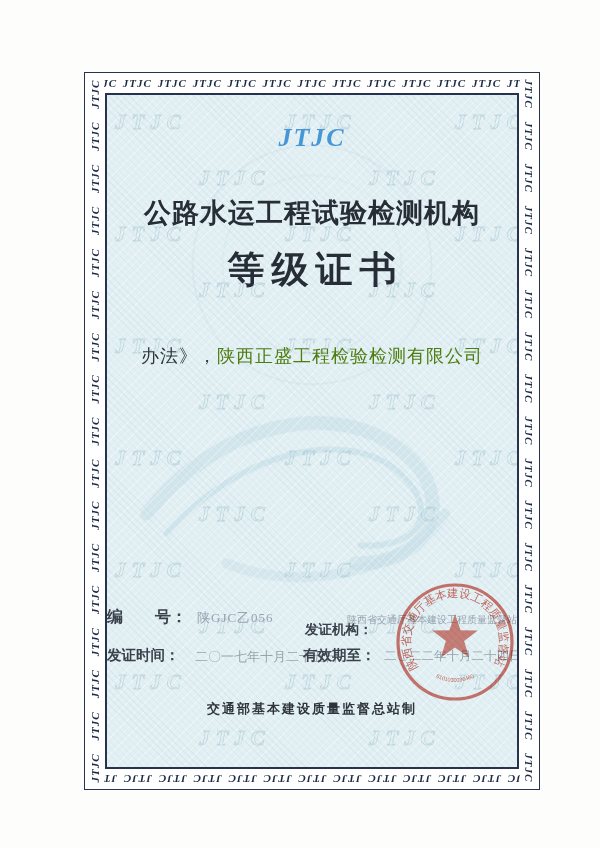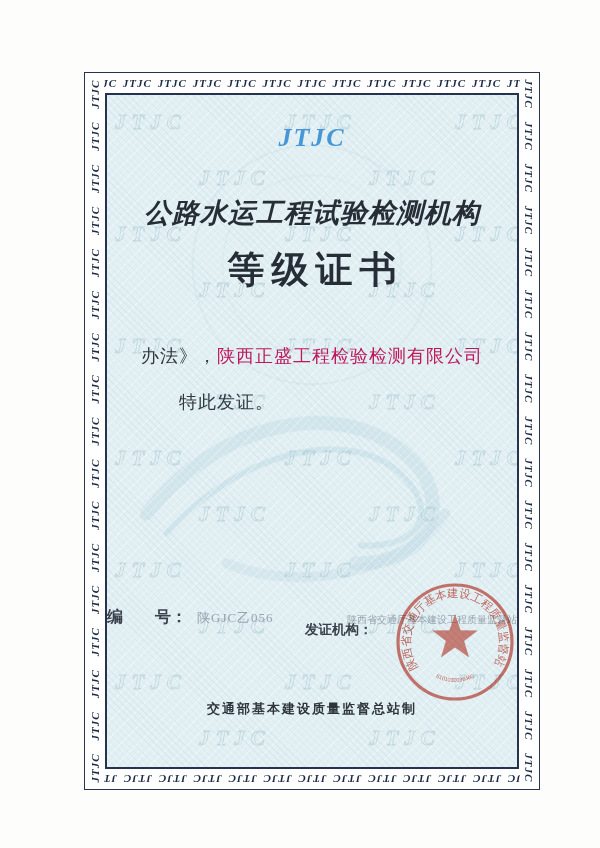--- a/index.html
+++ b/index.html
@@ -48,33 +48,33 @@
   .wm-svg, .flourish-svg { position:absolute; inset:0; width:100%; height:100%; pointer-events:none; }
 
   
   .logo {
     position:absolute; top:28px; left:0; width:100%; text-align:center;
     font-family:"Liberation Serif", serif; font-style:italic; font-weight:bold;
     font-size:26px; letter-spacing:2px; color:#4796d6;
   }
   .title1 {
     position:absolute; top:100px; left:0; width:100%; text-align:center;
-    font-weight:bold; font-size:27px; letter-spacing:1px; color:#272d36;font-style:italic;
+    font-weight:bold; font-size:27px; letter-spacing:1px; color:#272d36;
   }
   .title2 {
     position:absolute; top:150px; left:0; width:100%; text-align:center;
     font-weight:bold; font-size:37px; letter-spacing:7px; padding-left:7px; color:#272d36;font-family:Liberation Mono, monospace;
   }
 
   .body-text {
     position:absolute; top:238px; left:34px; width:352px;
     font-size:18px; letter-spacing:1px; color:#30373f; line-height:46px;
   }
   .body-text .indent { text-indent:38px; }
-  .fill { color:#be185d; }
+  .fill { color:#4d7c0f; }
   .gap3 { display:inline-block; width:44px; }
 
   .fields { position:absolute; left:34px; top:0; width:376px; }
   .frow { position:absolute; left:0; width:376px; height:24px; }
   .frow-1 { top:512px; }
   .frow-2 { top:551px; }
   .flabel {
     position:absolute; font-family:"Liberation Sans", sans-serif; font-weight:bold;
     color:#3a414b; white-space:nowrap;
   }
@@ -196,28 +196,33 @@
     </svg>
 
     <div class="texture"></div>
 
     <div class="logo">JTJC</div>
     <div class="title1">公路水运工程试验检测机构</div>
     <div class="title2">等级证书</div>
 
     <div class="body-text">
       <div><span>办法》，</span><span class="fill">陕西正盛工程检验检测有限公司</span></div>
-      <div class="indent">特此发证。</div>
     </div>
 
     <div class="frow frow-1 fields">
       <span class="flabel lbl-number">编　　号：</span>
       <span class="fval val-number">陕GJC乙056</span>
       <span class="flabel lbl-agency">发证机构：</span>
       <span class="fval val-agency">陕西省交通厅基本建设工程质量监督站</span>
+    </div>
+    <div class="frow frow-2 fields">
+      <span class="flabel lbl-issue">发证时间：</span>
+      <span class="fval val-issue">二〇一七年十月二十五日</span>
+      <span class="flabel lbl-expiry">有效期至：</span>
+      <span class="fval val-expiry">二〇二二年十月二十四日</span>
     </div>
 
     <div class="maker">交通部基本建设质量监督总站制</div>
 
     <svg class="seal" viewBox="0 0 132 132" xmlns="http://www.w3.org/2000/svg">
       <circle cx="66" cy="66" r="57" fill="none" stroke="#cb4638" stroke-width="3.2" opacity="0.8"></circle>
       <polygon points="66,38 71.6,54.2 88.8,54.6 75.1,65 80.1,81.4 66,71.6 51.9,81.4 56.9,65 43.2,54.6 60.4,54.2" fill="#cb4638" opacity="0.72"></polygon>
       <defs>
         <path id="sealArcTop" d="M 29.1 91.8 A 45 45 0 1 1 102.9 91.8" fill="none"></path>
         <path id="sealArcBottom" d="M 38 94.6 A 40 40 0 0 0 94 94.6" fill="none"></path>

